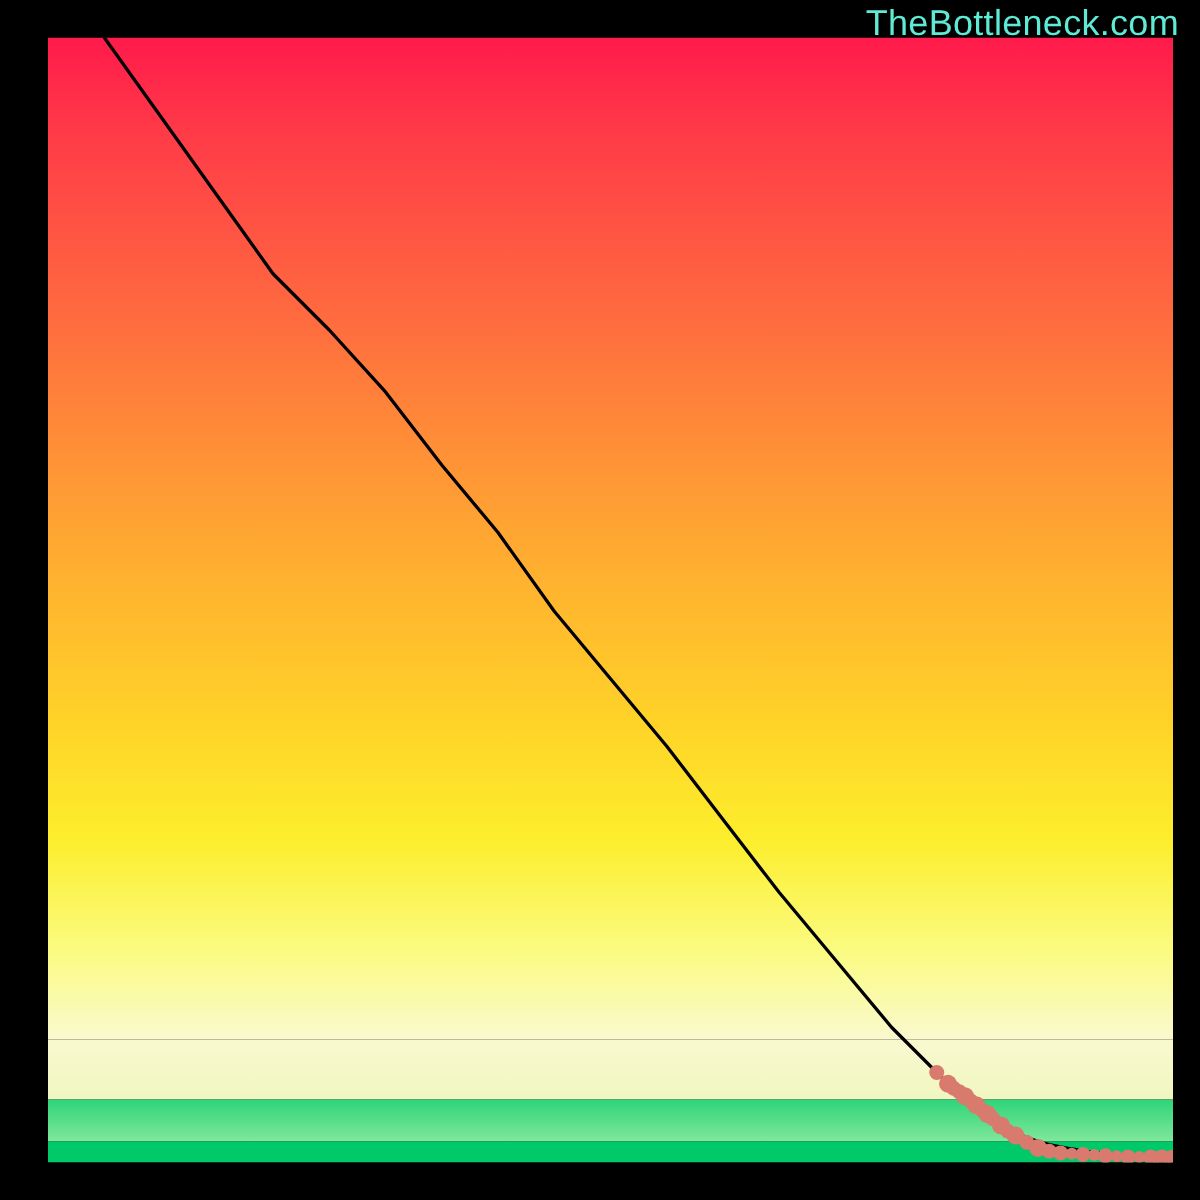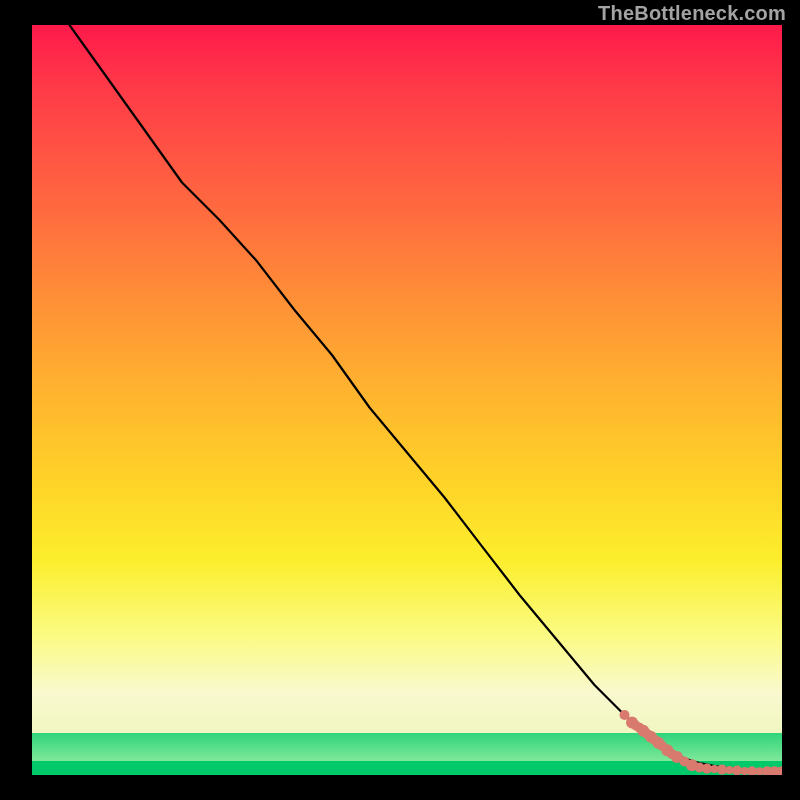--- a/index.html
+++ b/index.html
@@ -47,23 +47,23 @@
         #ffb42f 55%,
         #ffd228 68%,
         #fcee2c 80%,
         #fbfb80 91%,
         #f9f9cf 100%) no-repeat top / 100% calc(100% - 82px);
   }
   .watermark {
     position: absolute;
     top: 2px;
     right: 14px;
-    color: #a3a3a3;
-    font-size: 20px;
-    font-weight: 700;
+    color: #5eead4;
+    font-size: 24px;
+    font-weight: 400;
     letter-spacing: 0.2px;
   }
   svg.overlay {
     position: absolute;
     left: 0;
     top: 0;
     width: 750px;
     height: 750px;
     overflow: visible;
   }

